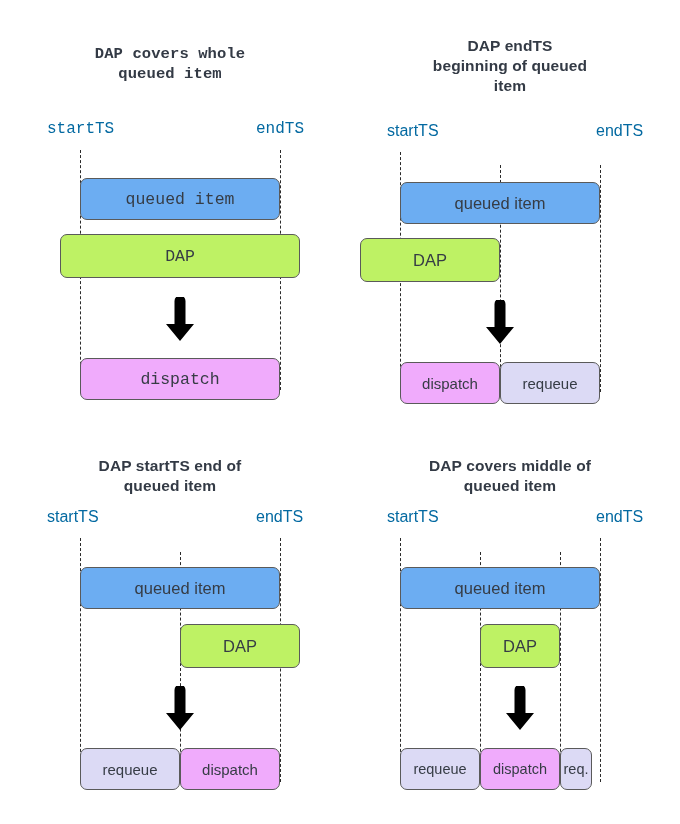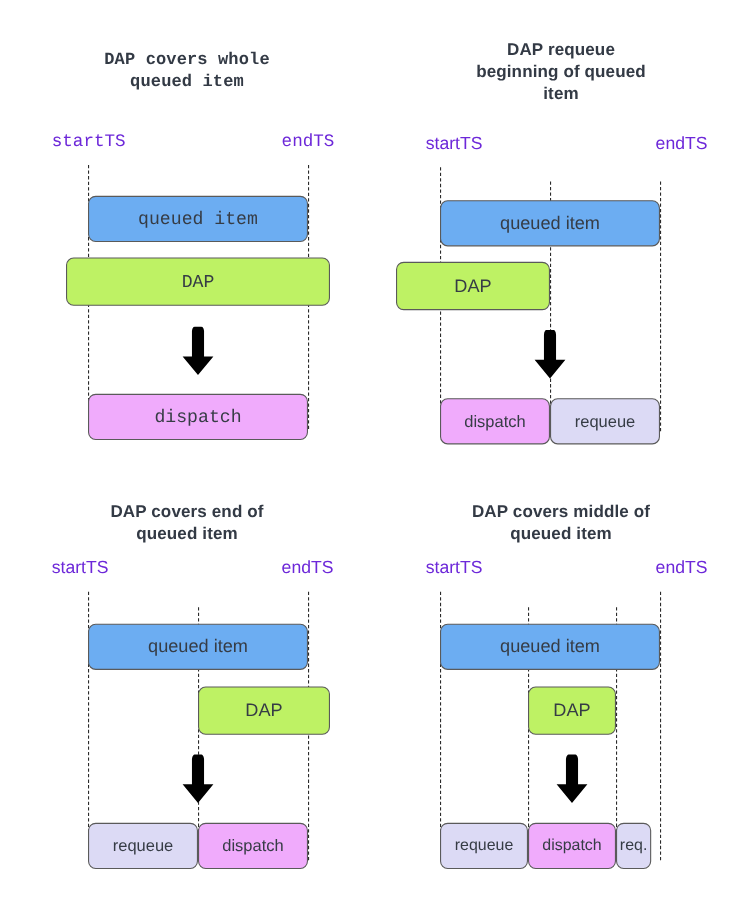--- a/index.html
+++ b/index.html
@@ -41,21 +41,21 @@
     color: #333a45;
     line-height: 20px;
     letter-spacing: 0.1px;
   }
   .panel.q2 .panel-title { top: 36px; }
   .panel.q4 .panel-title { top: 44px; }
 
   .ts-label {
     position: absolute;
     font-size: 16px;
-    color: #6d28d9;
+    color: #0369a1;
     white-space: nowrap;
   }
   .ts-start { left: 47px; }
   .ts-end   { left: 256px; }
 
   .vline {
     position: absolute;
     width: 0;
     border-left: 1.6px dashed #2b2b2b;
   }
@@ -114,21 +114,21 @@
         <path d="M11.5 4 a5.5 5.5 0 0 1 11 0 V27 H31 L17 44 L3 27 H11.5 Z" fill="#000000"></path>
       </svg>
     </div>
 
     <div class="box green" style="left:80px; top:358px; width:200px; height:42px;">dispatch</div>
   </div>
 
   <div class="panel q2">
 
     <div class="panel-title">
-      <div>DAP requeue</div>
+      <div>DAP endTS</div>
       <div>beginning of queued</div>
       <div>item</div>
     </div>
 
     <div class="ts-label ts-start" style="top:122px;">startTS</div>
     <div class="ts-label ts-end" style="top:122px;">endTS</div>
 
     <div class="vline" style="left:60px;  top:152px; height:240px;"></div>
     <div class="vline" style="left:160px; top:165px; height:227px;"></div>
     <div class="vline" style="left:260px; top:165px; height:227px;"></div>
@@ -143,21 +143,21 @@
       </svg>
     </div>
 
     <div class="box green small" style="left:60px; top:362px; width:100px; height:42px;">dispatch</div>
     <div class="box lav small" style="left:160px; top:362px; width:100px; height:42px;">requeue</div>
   </div>
 
   <div class="panel q3">
 
     <div class="panel-title">
-      <div>DAP covers end of</div>
+      <div>DAP startTS end of</div>
       <div>queued item</div>
     </div>
 
     <div class="ts-label ts-start" style="top:96px;">startTS</div>
     <div class="ts-label ts-end" style="top:96px;">endTS</div>
 
     <div class="vline" style="left:80px;  top:126px; height:244px;"></div>
     <div class="vline" style="left:180px; top:140px; height:230px;"></div>
     <div class="vline" style="left:280px; top:126px; height:244px;"></div>
 

